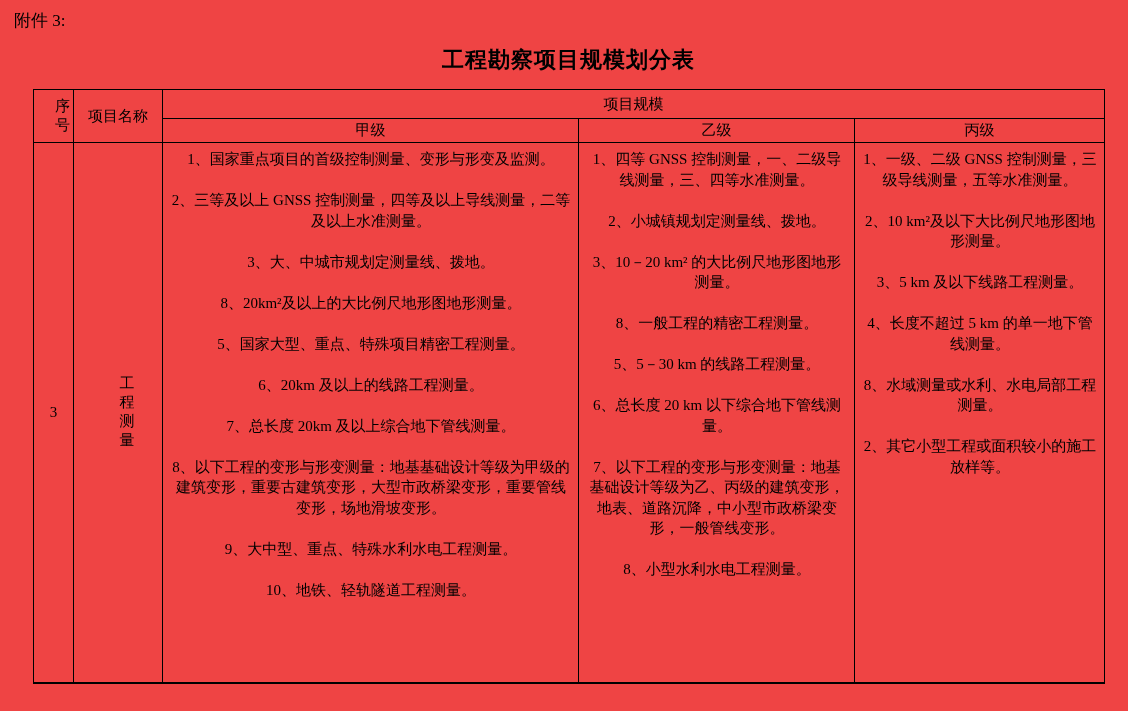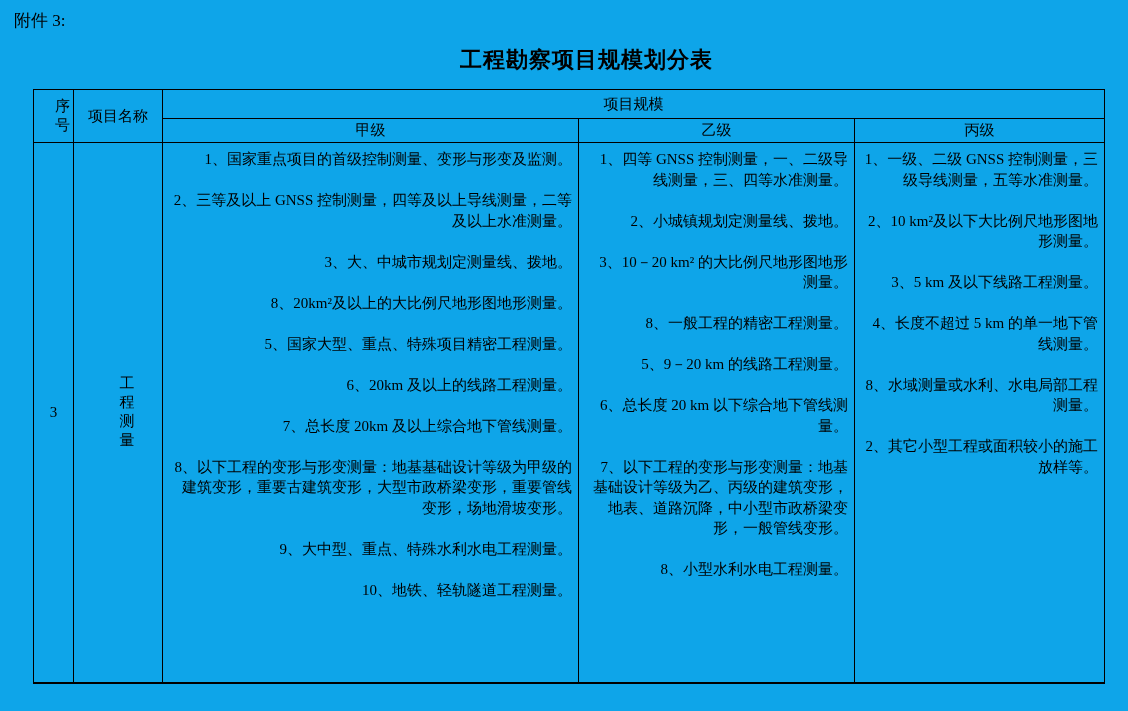--- a/index.html
+++ b/index.html
@@ -6,33 +6,33 @@
     margin: 0;
     padding: 0;
     background: #ffffff;
     color: #000000;
     font-family: "Liberation Serif", "DejaVu Serif", serif;
   }
   .page {
     position: relative;
     width: 1128px;
     height: 711px;
-    background: #0ea5e9;
+    background: #ef4444;
     overflow: hidden;
   }
   .attachment-label {
     position: absolute;
     left: 14px;
     top: 11px;
     font-size: 17px;
     line-height: 20px;
   }
   .doc-title {
     position: absolute;
-    left: 51px;
+    left: 33px;
     top: 47px;
     width: 1071px;
     text-align: center;
     font-size: 22px;
     font-weight: bold;
     letter-spacing: 1px;
     line-height: 26px;
   }
   table.scale-table {
     position: absolute;
@@ -70,21 +70,21 @@
   .vertical-text {
     display: inline-block;
     width: 1em;
     line-height: 19px;
     word-break: break-all;
     white-space: normal;
     margin-left: 18px;
   }
   .cell-items {
     vertical-align: top;
-    text-align: right;
+    text-align: center;
   }
   .cell-items .items-inner {
     padding: 6px 6px 0 7px;
   }
   .cell-items p.cell-item {
     margin: 0 0 20.5px 0;
     font-size: 15px;
     line-height: 20.5px;
   }
 </style>
@@ -132,21 +132,21 @@
               <p class="cell-item">9、大中型、重点、特殊水利水电工程测量。</p>
               <p class="cell-item">10、地铁、轻轨隧道工程测量。</p>
             </div>
         </td>
         <td class="cell-items">
           <div class="items-inner">
               <p class="cell-item">1、四等 GNSS 控制测量，一、二级导线测量，三、四等水准测量。</p>
               <p class="cell-item">2、小城镇规划定测量线、拨地。</p>
               <p class="cell-item">3、10－20 km² 的大比例尺地形图地形测量。</p>
               <p class="cell-item">8、一般工程的精密工程测量。</p>
-              <p class="cell-item">5、9－20 km 的线路工程测量。</p>
+              <p class="cell-item">5、5－30 km 的线路工程测量。</p>
               <p class="cell-item">6、总长度 20 km 以下综合地下管线测量。</p>
               <p class="cell-item">7、以下工程的变形与形变测量：地基基础设计等级为乙、丙级的建筑变形，地表、道路沉降，中小型市政桥梁变形，一般管线变形。</p>
               <p class="cell-item">8、小型水利水电工程测量。</p>
             </div>
         </td>
         <td class="cell-items">
           <div class="items-inner">
               <p class="cell-item">1、一级、二级 GNSS 控制测量，三级导线测量，五等水准测量。</p>
               <p class="cell-item">2、10 km²及以下大比例尺地形图地形测量。</p>
               <p class="cell-item">3、5 km 及以下线路工程测量。</p>

